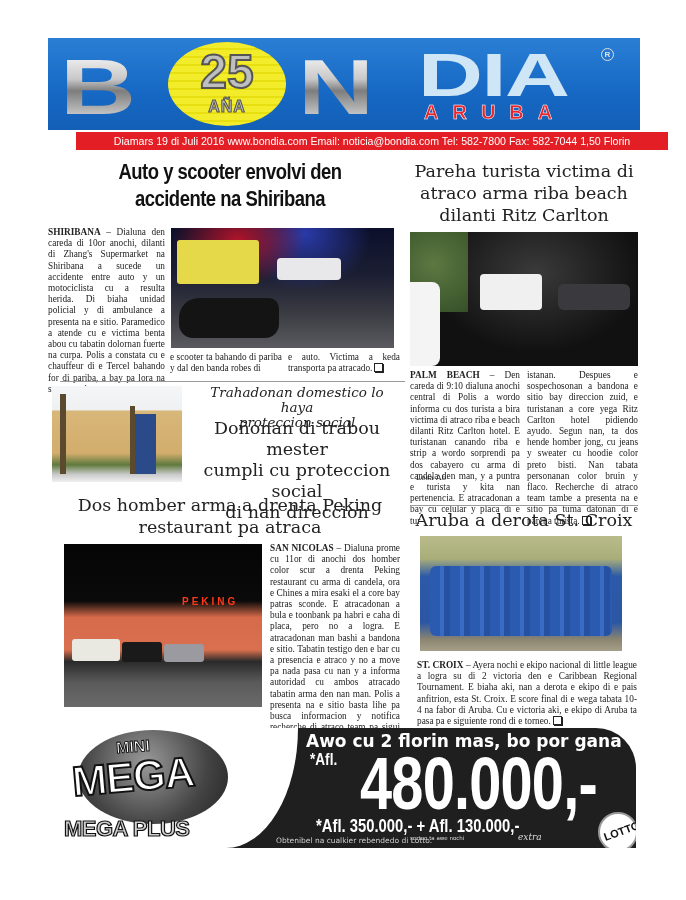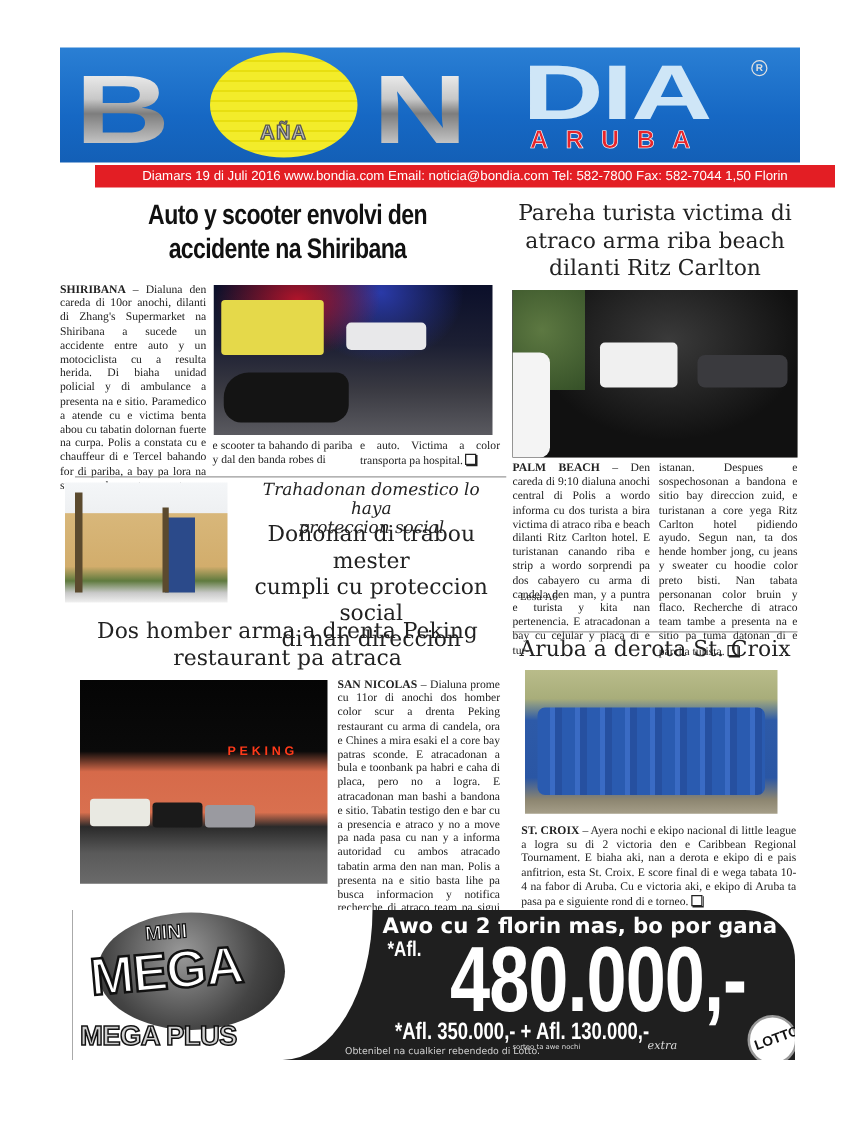--- a/index.html
+++ b/index.html
@@ -53,41 +53,42 @@
   .ad-fine { position: absolute; left: 218px; top: 108px; font-family: "DejaVu Sans", sans-serif; font-size: 7.5px; color: #cfcfcf; white-space: nowrap; }
   .ad-lotto { position: absolute; left: 540px; top: 84px; width: 36px; height: 36px; border-radius: 50%; background: #fff; border: 2px solid #999; }
   .ad-lotto span { position: absolute; left: 3px; top: 11px; font-family: "Liberation Sans", sans-serif; font-weight: 900; font-size: 11px; color: #111; transform: rotate(-20deg); }
 </style>
 </head>
 <body>
 
 <div class="abs masthead">
   <div class="logo-b">B</div>
   <div class="abs logo-25">
+    <div class="logo-25-num">25</div>
     <div class="logo-25-ana">AÑA</div>
   </div>
   <div class="logo-n">N</div>
   <div class="abs logo-dia">DIA</div>
   <div class="abs logo-aruba">ARUBA</div>
   <div class="abs logo-reg">R</div>
 </div>
 <div class="abs dateline">Diamars 19 di Juli 2016  www.bondia.com  Email: noticia@bondia.com  Tel: 582-7800  Fax: 582-7044 1,50 Florin</div>
 
 <div class="abs" style="left:60px; top:158px; width:340px;">
   <div class="hl-impact">Auto y scooter envolvi den</div>
   <div class="hl-impact">accidente na Shiribana</div>
 </div>
 <div class="abs body-text" style="left:48px; top:227px; width:117px;"><b>SHIRIBANA</b><span> – Dialuna den careda di 10or anochi, dilanti di Zhang's Supermarket na Shiribana a sucede un accidente entre auto y un motociclista cu a resulta herida. Di biaha unidad policial y di ambulance a presenta na e sitio. Paramedico a atende cu e victima benta abou cu tabatin dolornan fuerte na curpa. Polis a constata cu e chauffeur di e Tercel bahando for di pariba, a bay pa lora na su man robes, net momento cu</span></div>
 <div class="abs photo ph-accident" style="left:171px; top:228px; width:223px; height:120px;">
   <div class="abs" style="left:6px; top:12px; width:82px; height:44px; background:#e5d94a; border-radius:3px;"></div>
   <div class="abs" style="left:106px; top:30px; width:64px; height:22px; background:#e8e8ea; border-radius:4px;"></div>
   <div class="abs" style="left:8px; top:70px; width:100px; height:40px; background:#141414; border-radius:20px 10px 14px 14px;"></div>
 </div>
 <div class="abs body-text" style="left:170px; top:352px; width:112px;">e scooter ta bahando di pariba y dal den banda robes di</div>
-<div class="abs body-text" style="left:288px; top:352px; width:112px;"><span>e auto. Victima a color transporta pa hospital.</span><span class="endbox"></span></div>
+<div class="abs body-text" style="left:288px; top:352px; width:112px;"><span>e auto. Victima a keda transporta pa atracado.</span><span class="endbox"></span></div>
 <div class="abs rule" style="left:60px; top:381px; width:345px;"></div>
 
 <div class="abs photo ph-building" style="left:52px; top:386px; width:130px; height:96px;">
   <div class="abs" style="left:80px; top:28px; width:24px; height:60px; background:#2b4a8a;"></div>
   <div class="abs" style="left:8px; top:8px; width:6px; height:80px; background:#5b4a2e;"></div>
   <div class="abs" style="left:78px; top:20px; width:5px; height:68px; background:#5b4a2e;"></div>
 </div>
 <div class="abs hl-serif" style="left:192px; top:385px; width:210px; font-style:italic; font-size:13.5px; line-height:15px;">
   <div>Trahadonan domestico lo haya</div>
   <div>proteccion social</div>

